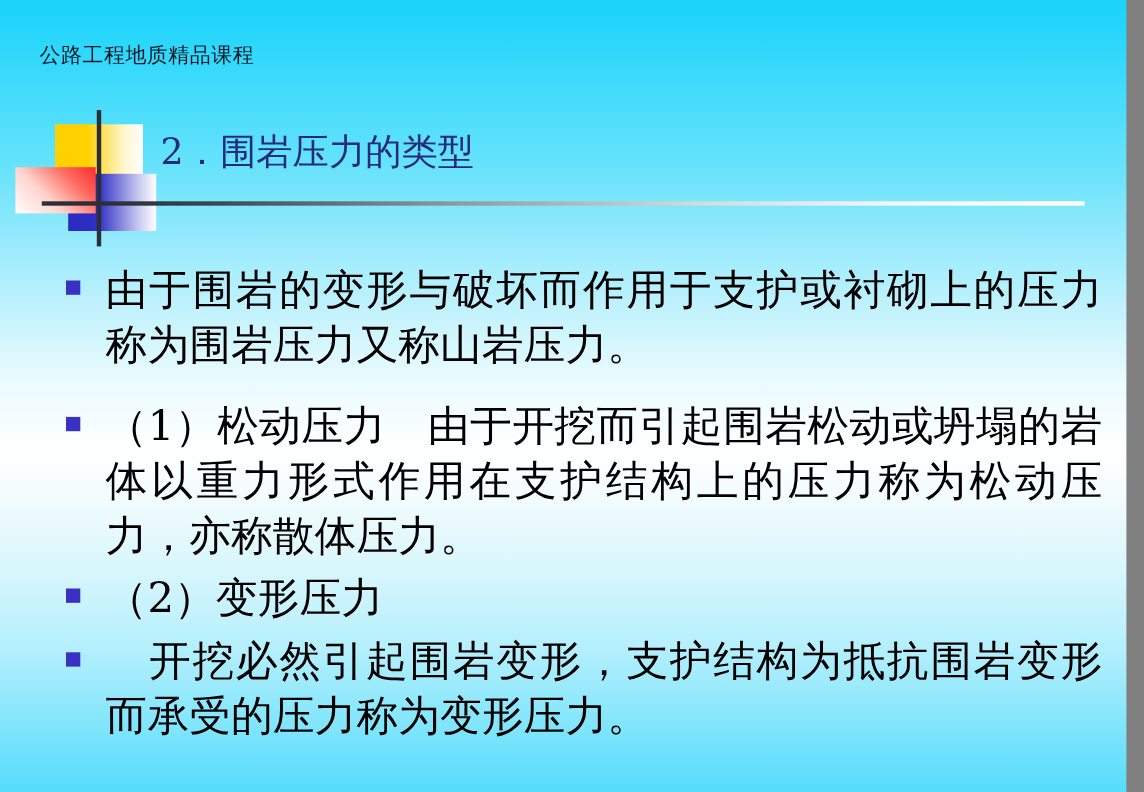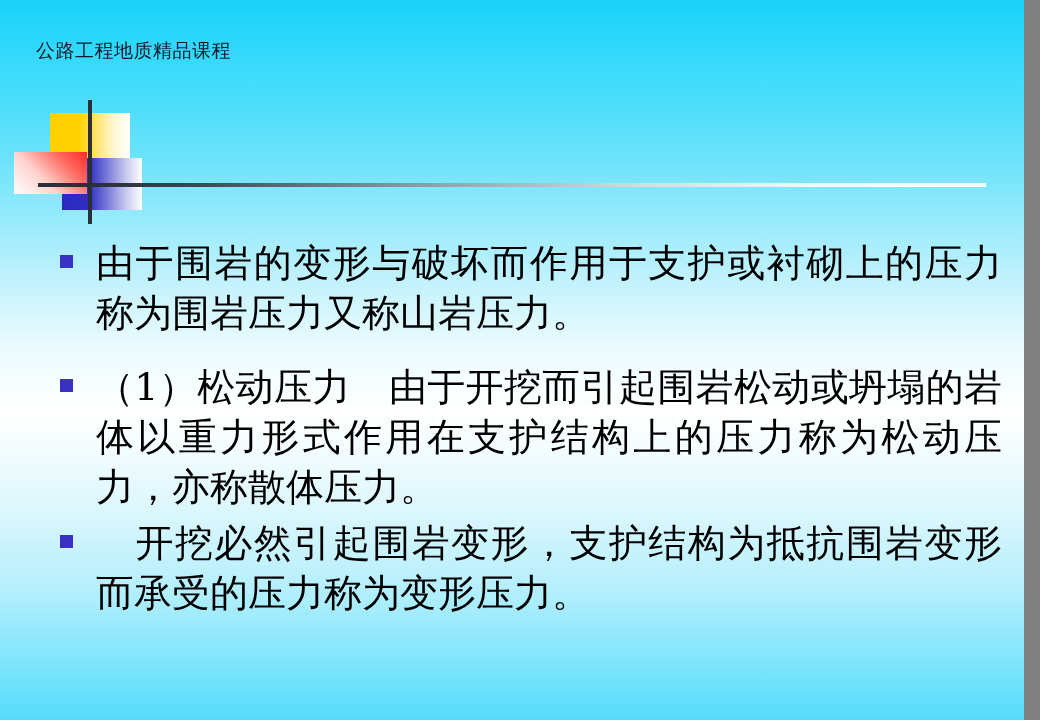--- a/index.html
+++ b/index.html
@@ -151,33 +151,38 @@
   <div class="header-text">公路工程地质精品课程</div>
 
   <div class="deco">
     <div class="deco-yellow"></div>
     <div class="deco-blue"></div>
     <div class="deco-red"></div>
     <div class="deco-vline"></div>
   </div>
   <div class="deco-hline"></div>
 
+  <div class="slide-title">2．围岩压力的类型</div>
 
   <div class="body-list">
 
     <div class="bullet-row b1">
       <span class="bullet-mark"></span>
       <span class="bullet-text">由于围岩的变形与破坏而作用于支护或衬砌上的压力称为围岩压力又称山岩压力。</span>
     </div>
 
     <div class="bullet-row b2">
       <span class="bullet-mark"></span>
       <span class="bullet-text">（1）松动压力　由于开挖而引起围岩松动或坍塌的岩体以重力形式作用在支护结构上的压力称为松动压力，亦称散体压力。</span>
     </div>
 
+    <div class="bullet-row b3">
+      <span class="bullet-mark"></span>
+      <span class="bullet-text">（2）变形压力</span>
+    </div>
 
     <div class="bullet-row b4">
       <span class="bullet-mark"></span>
       <span class="bullet-text">　开挖必然引起围岩变形，支护结构为抵抗围岩变形而承受的压力称为变形压力。</span>
     </div>
 
   </div>
 
 </div>
 

